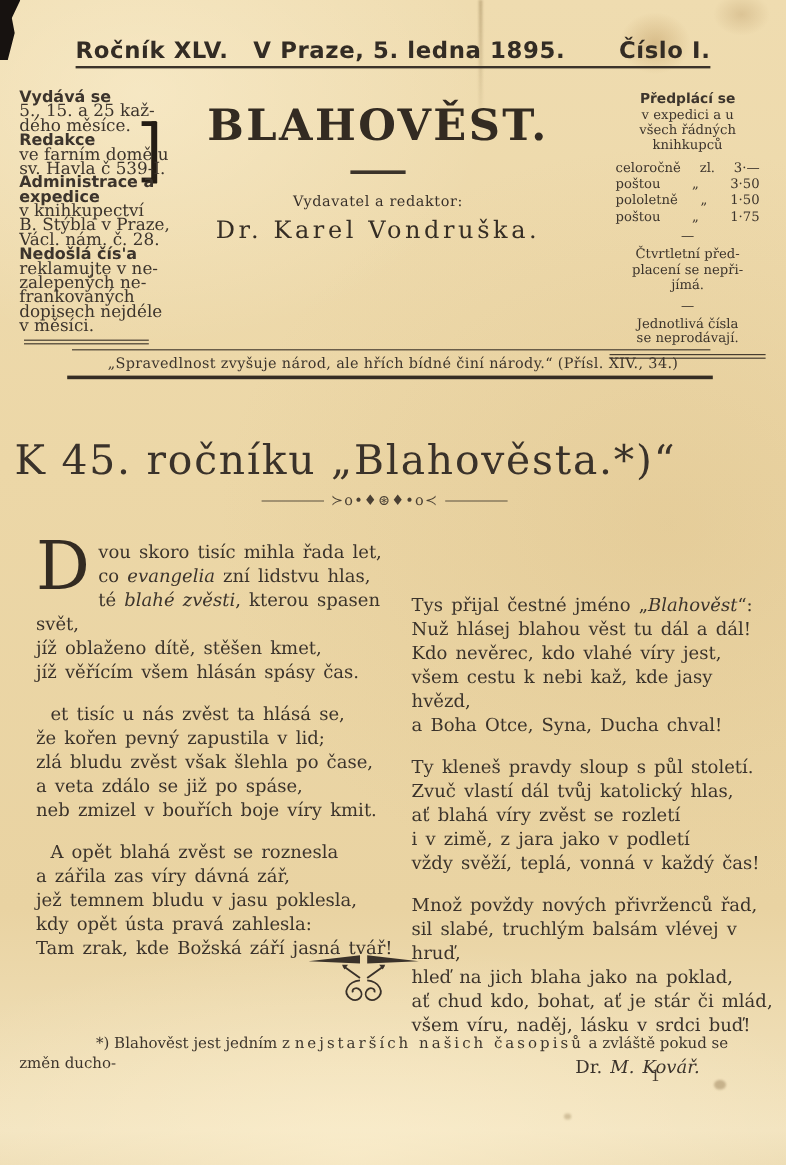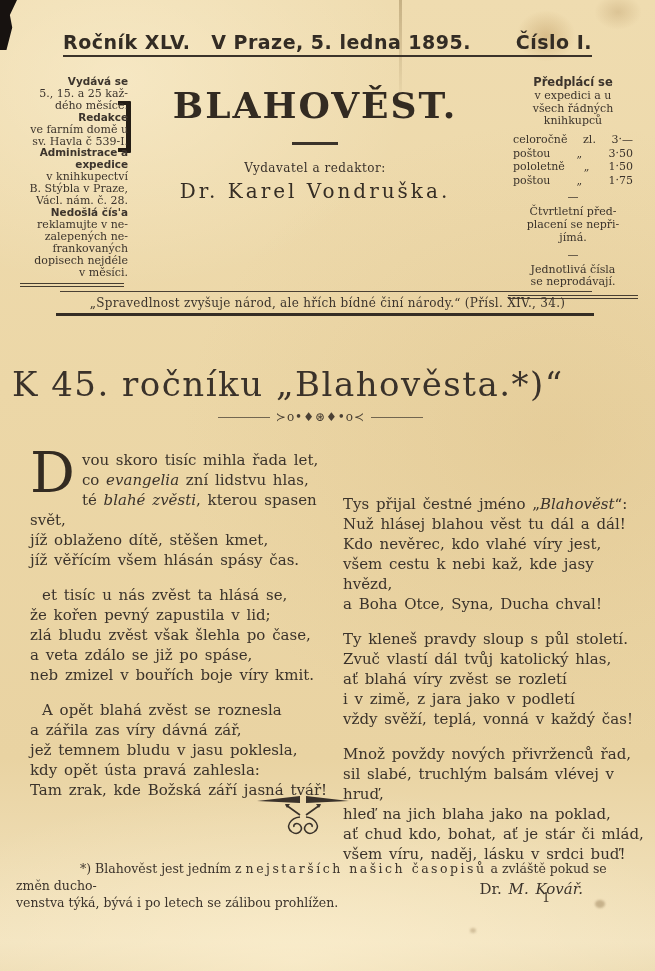--- a/index.html
+++ b/index.html
@@ -35,22 +35,22 @@
   .ink-bracket::before{content:"";position:absolute;right:0;top:0;bottom:0;width:5px;background:#241d15;border-radius:1px;}
   .ink-bracket::after{content:"";position:absolute;left:0;top:0;width:12px;height:4px;background:#241d15;box-shadow:0 47px 0 #241d15;}
 
   
   .issue-header{position:absolute;left:63px;top:31px;width:529px;display:flex;align-items:baseline;
     font-family:"DejaVu Sans",sans-serif;font-weight:bold;font-size:19px;letter-spacing:.5px;color:#332c24;}
   .issue-header .mid{flex:1;text-align:center;padding-right:24px;}
   .header-rule{position:absolute;left:63px;top:55px;width:529px;height:2px;background:#3b332a;}
 
   
-  .col-left{position:absolute;left:16px;top:76px;width:112px;text-align:right;
-    font-size:11px;line-height:11.9px;color:#3c342c;}
+  .col-left{position:absolute;left:16px;top:76px;width:112px;text-align:left;
+    font-size:14px;line-height:11.9px;color:#3c342c;}
   .col-left .pline{white-space:nowrap;}
   .col-right{position:absolute;left:502px;top:76px;width:142px;text-align:center;
     font-size:11px;line-height:12.8px;color:#3c342c;}
   .bd{font-family:"DejaVu Sans",sans-serif;font-weight:bold;font-size:.95em;}
   .colhead{font-family:"DejaVu Sans",sans-serif;font-weight:bold;font-size:11.5px;margin-bottom:1px;}
   .dblrule{border-top:1.5px solid #463d31;border-bottom:1.5px solid #463d31;height:2px;margin-top:5px;}
   .col-left .dblrule{width:104px;margin-left:4px;}
   .col-right .dblrule{width:130px;margin:6px auto 0;}
   .prices{width:120px;margin:5px auto 0;}
   .price-row{display:flex;line-height:13.5px;}
@@ -262,17 +262,16 @@
       <polygon points="94,9 51,4 51,11" fill="#3a322a"></polygon>
       <path d="M31 13 L45 23 M65 13 L51 23" stroke="#3a322a" stroke-width="1.6" fill="none"></path>
       <path d="M30 12 l5 0 l-3 4 z M66 12 l-5 0 l3 4 z" fill="#3a322a"></path>
       <path d="M45 25 c-10 1 -15 10 -8 15 c6 4 12 -2 8 -7 c-3 -3 -7 -1 -6 2" stroke="#3a322a" stroke-width="1.5" fill="none"></path>
       <path d="M51 25 c10 1 15 10 8 15 c-6 4 -12 -2 -8 -7 c3 -3 7 -1 6 2" stroke="#3a322a" stroke-width="1.5" fill="none"></path>
     </svg>
   </div>
 
   <div class="footnote">
       <div class="pline"><span>*) Blahověst jest jedním z </span><span class="sp">nejstarších našich časopisů</span><span> a zvláště pokud se změn ducho-</span></div>
-      <div class="pline"><span>venstva týká, bývá i po letech se zálibou prohlížen.</span></div>
     </div>
   <div class="pagenum">1</div>
 
 </div>
 
 </body></html>

